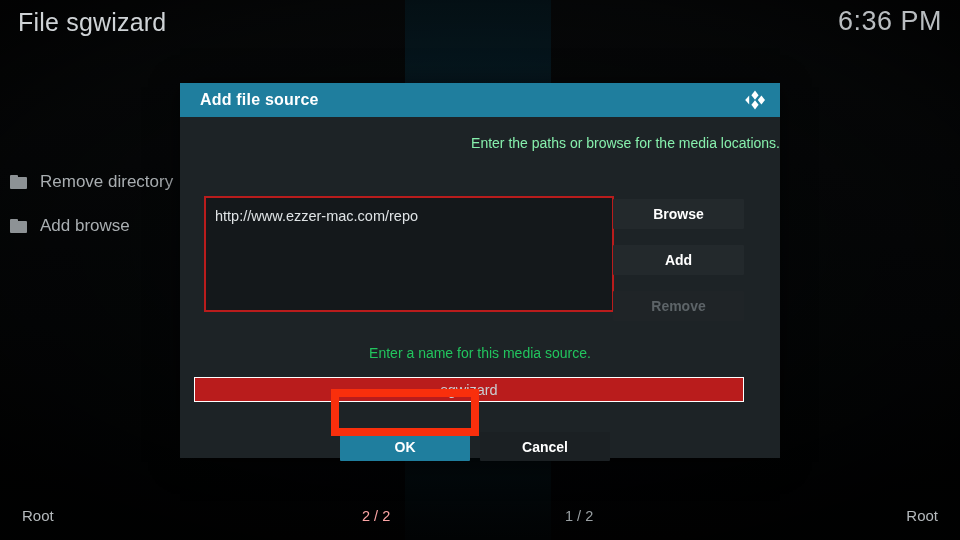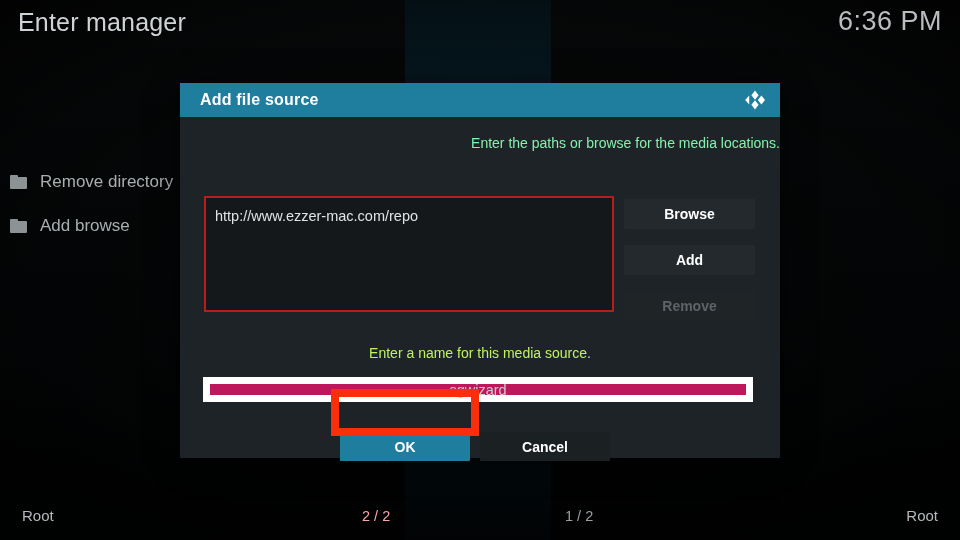--- a/index.html
+++ b/index.html
@@ -189,21 +189,21 @@
     box-sizing: border-box;
   }
   .path-entry {
     font-size: 14.5px;
     color: #dfe3e5;
     padding: 10px 0 0 9px;
   }
 
   .side-buttons {
     position: absolute;
-    left: 444px;
+    left: 433px;
     top: 82px;
     width: 131px;
   }
   .side-btn {
     width: 131px;
     height: 30px;
     background: #23292c;
     display: flex;
     align-items: center;
     justify-content: center;
@@ -218,31 +218,31 @@
     background: #1f2427;
   }
 
   .hint-name {
     position: absolute;
     top: 228px;
     left: 0;
     width: 600px;
     text-align: center;
     font-size: 14px;
-    color: #bef264;
+    color: #22c55e;
   }
 
   .name-field {
     position: absolute;
-    left: 23px;
+    left: 14px;
     top: 260px;
     width: 550px;
     height: 25px;
-    background: #be185d;
-    border: 7px solid #ffffff;
+    background: #b91c1c;
+    border: 1px solid #ffffff;
     box-sizing: border-box;
     display: flex;
     align-items: center;
     justify-content: center;
     font-size: 14.5px;
     color: #c9ced1;
   }
 
   .footer-buttons {
     position: absolute;
@@ -313,21 +313,21 @@
 <body>
 
 <div id="screen">
 
   <div class="bg-band-left"></div>
   <div class="bg-band-center"></div>
   <div class="bg-band-right"></div>
   <div class="bg-vignette"></div>
 
   <div class="header">
-    <div class="header-title">Enter manager</div>
+    <div class="header-title">File sgwizard</div>
     <div class="header-clock">6:36 PM</div>
   </div>
 
   <div class="filelist">
 
     <div class="file-row">
       <span class="folder-icon"></span>
       <span class="file-label">Remove directory</span>
     </div>
 

